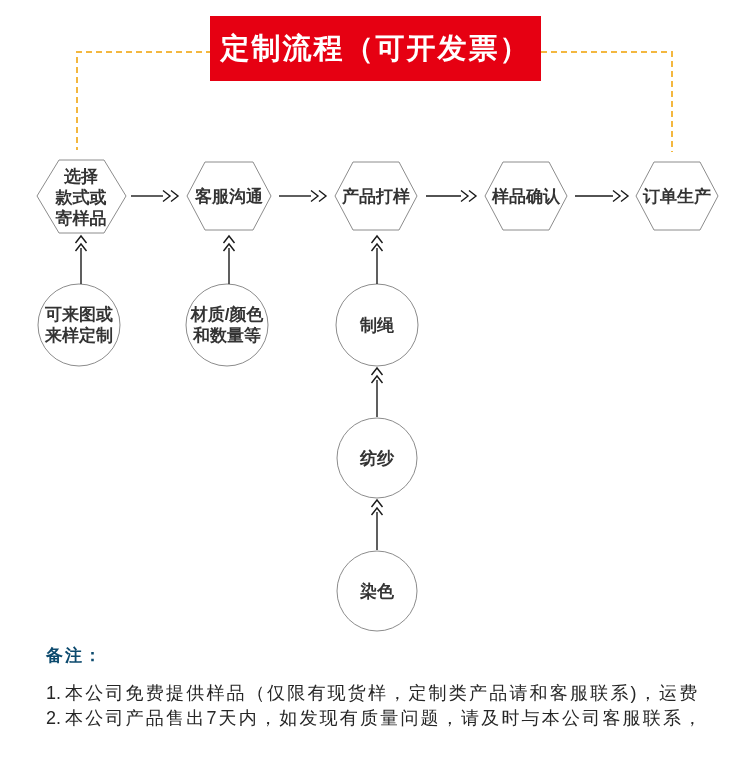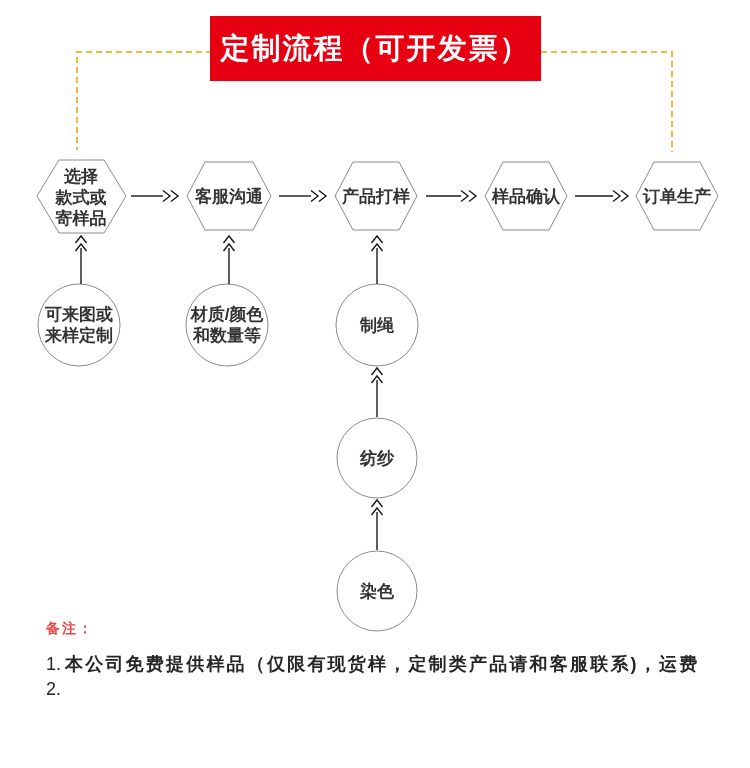--- a/index.html
+++ b/index.html
@@ -23,27 +23,27 @@
   .arrow{fill:none;stroke:#1a1a1a;stroke-width:1.4;}
   .nodetext{
     font-family:"Liberation Sans","DejaVu Sans",sans-serif;
     font-size:17px;font-weight:bold;fill:#333333;text-anchor:middle;
   }
   .notes{
     position:absolute;left:46px;top:620px;width:700px;
     color:#262626;z-index:1;
   }
   .notes-heading{
-    color:#ef4444;font-size:14px;font-weight:bold;
-    letter-spacing:2px;margin-bottom:14px;
+    color:#0c4a6e;font-size:17px;font-weight:bold;
+    letter-spacing:2px;margin-bottom:14px;margin-top:24px;
   }
   .note-item{display:flex;align-items:flex-start;font-size:18px;line-height:25px;}
   .note-num{flex:none;width:19px;letter-spacing:0;}
   .note-body{flex:1;}
-  .note-line{display:block;white-space:nowrap;letter-spacing:2.2px;font-weight:bold;}
+  .note-line{display:block;white-space:nowrap;letter-spacing:2.2px;}
 </style>
 </head>
 <body>
 
 <div class="page">
 
   <div class="banner">定制流程（可开发票）</div>
 
   <svg class="flow-svg" width="750" height="645" viewBox="0 0 750 645" xmlns="http://www.w3.org/2000/svg">
 
@@ -148,17 +148,18 @@
     <div class="notes-heading">备注：</div>
     <div class="note-item">
       <span class="note-num">1.</span>
       <span class="note-body">
         <span class="note-line">本公司免费提供样品（仅限有现货样，定制类产品请和客服联系)，运费</span>
       </span>
     </div>
     <div class="note-item">
       <span class="note-num">2.</span>
       <span class="note-body">
+        <span class="note-line">本公司产品售出7天内，如发现有质量问题，请及时与本公司客服联系，</span>
       </span>
     </div>
   </div>
 
 </div>
 
 </body></html>

